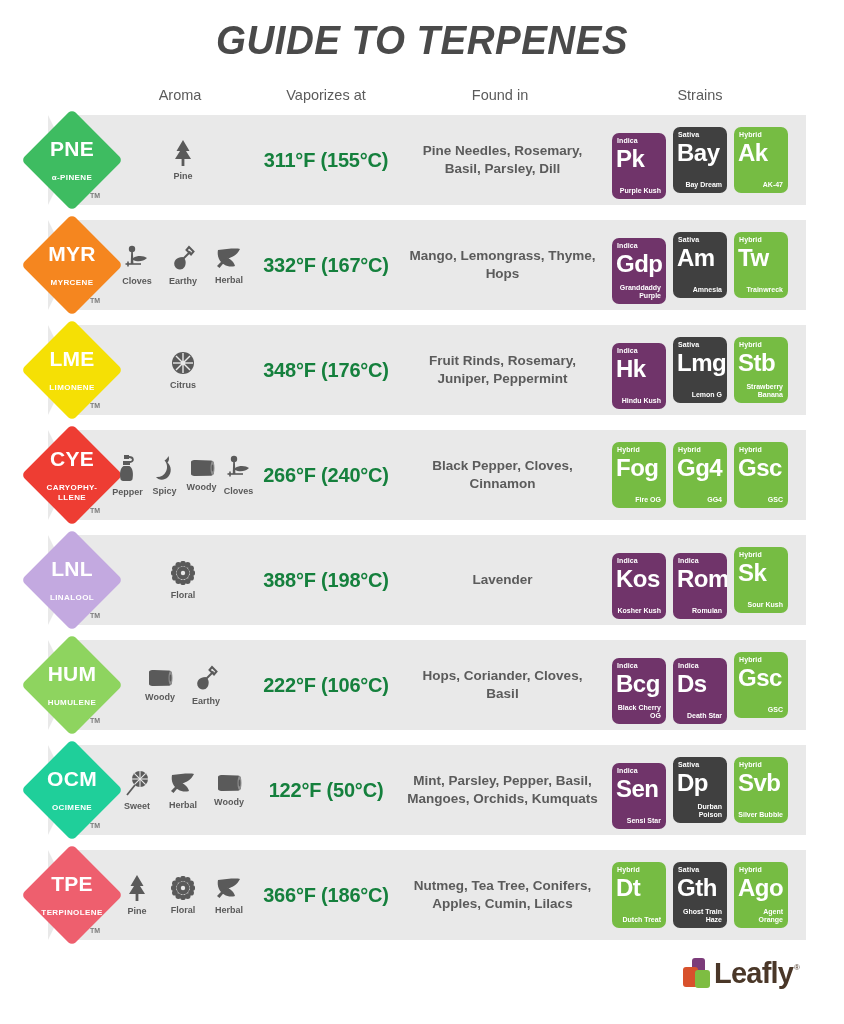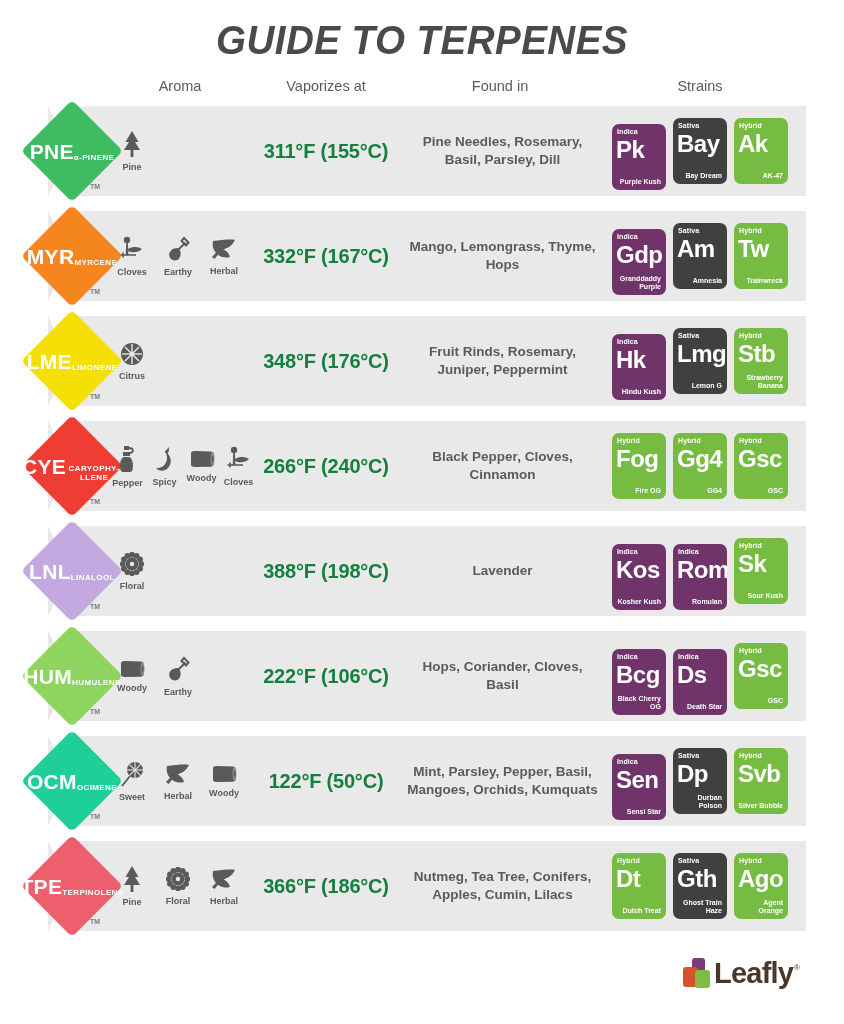--- a/index.html
+++ b/index.html
@@ -22,21 +22,21 @@
     padding-top: 18px;
     height: 62px;
     line-height: 44px;
     transform: scaleX(0.94);
   }
 
   
   .col-heads {
     position: relative;
     height: 28px;
-    margin-top: 16px;
+    margin-top: 25px;
     color: #5b5b5b;
     font-size: 14.5px;
   }
   .col-heads span { position: absolute; top: 0; text-align: center; }
   .ch-aroma   { left: 115px; width: 130px; }
   .ch-vapor   { left: 252px; width: 148px; }
   .ch-found   { left: 405px; width: 190px; }
   .ch-strains { left: 615px; width: 170px; }
 
   
@@ -75,21 +75,21 @@
     left: 14px; top: 14px;
     width: 72px; height: 72px;
     transform: rotate(45deg);
     border-radius: 5px;
   }
   .badge-text {
     position: absolute;
     left: 0; top: 0;
     width: 100px; height: 100px;
     display: flex;
-    flex-direction: row;
+    flex-direction: column;
     align-items: center;
     justify-content: center;
     color: #ffffff;
     pointer-events: none;
   }
   .badge-abbr {
     font-size: 21px;
     font-weight: bold;
     letter-spacing: 0.3px;
     line-height: 21px;
@@ -111,20 +111,21 @@
     font-weight: bold;
   }
 
   
   .aromas {
     position: absolute;
     left: 112px; top: 0;
     width: 142px; height: 90px;
     display: flex;
     align-items: center;
+    justify-content: center;
     gap: 6px;
   }
   .aroma {
     display: flex;
     flex-direction: column;
     align-items: center;
     justify-content: center;
     width: 40px;
   }
   .aroma svg { display: block; }

